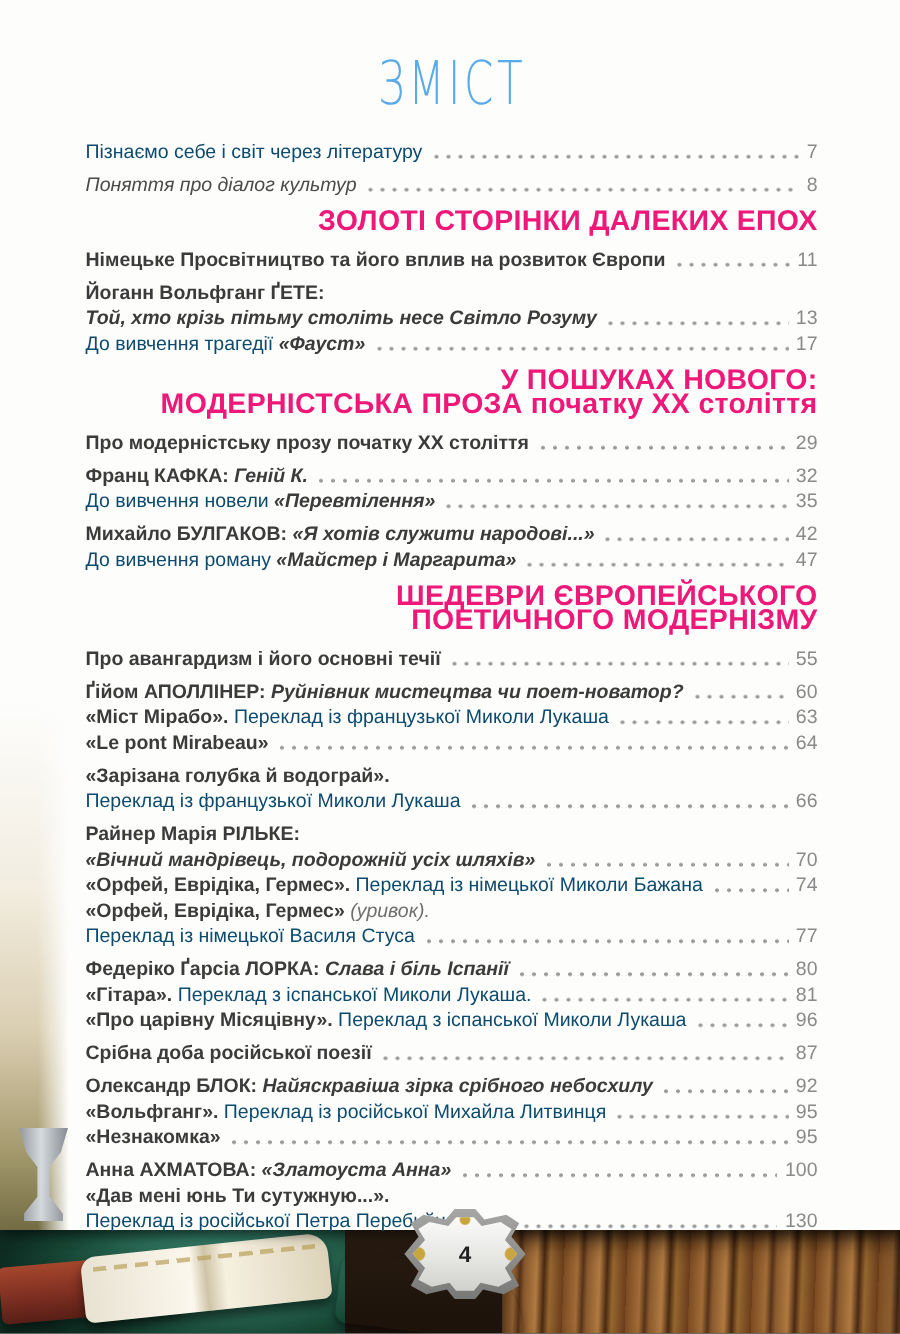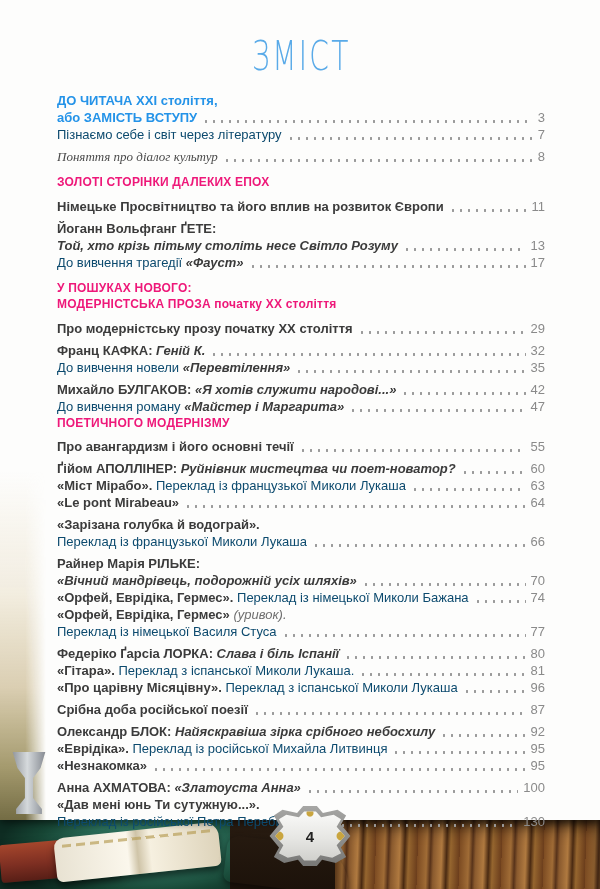--- a/index.html
+++ b/index.html
@@ -44,34 +44,34 @@
          clip-path:polygon(2% 0,98% 0,84% 26%,62% 42%,62% 74%,88% 92%,88% 100%,12% 100%,12% 92%,38% 74%,38% 42%,16% 26%);
          opacity:.95;}
 
   
   .content{position:relative;padding:30px 55px 0 57px;z-index:2;}
   .title-wrap{text-align:center;height:52px;margin-bottom:10px;}
   .page-title{display:inline-block;font-family:"DejaVu Sans",sans-serif;font-weight:200;
          font-size:36px;line-height:48px;color:#59aae8;letter-spacing:3px;
          transform:scale(.78,1.12);transform-origin:center top;}
 
-  .sec-h{color:var(--pink,#ee1879);font-weight:bold;font-size:12px;line-height:16.5px;
-         text-align:left;letter-spacing:.2px;}
+  .sec-h{color:var(--pink,#ee1879);font-weight:bold;font-size:19px;line-height:16.5px;
+         text-align:right;letter-spacing:.2px;}
   .sec-h.first{margin-top:9px;}
   .sec-h.last{margin-bottom:7px;}
 
   .item{margin:0;}
   .item.grp{margin-top:5px;}
   .line{display:flex;align-items:baseline;font-size:13px;line-height:17px;}
   .line span{white-space:pre;}
   .s-blue{color:var(--blue,#2493e8);font-weight:bold;}
   .s-b{color:#3b3b3b;font-weight:bold;}
   .s-bi{color:#3b3b3b;font-weight:bold;font-style:italic;}
   .s-r{color:#0c4a6e;}
-  .s-i{color:#4a4a4a;font-style:italic;font-family:Liberation Serif, serif;}
+  .s-i{color:#4a4a4a;font-style:italic;}
   .s-ri{color:#6e6e6e;font-style:italic;}
   .dots{flex:1;min-width:12px;align-self:flex-end;height:3px;margin:0 5px 3px 5px;
         background-image:radial-gradient(circle,#9a9a9a 1.1px,transparent 1.4px);
         background-size:8px 3px;background-repeat:repeat-x;background-position:left bottom;}
   .pg{color:#8a8a8a;font-weight:normal;}
 
   
   .badge{position:absolute;left:50%;top:804px;transform:translateX(-50%);
          width:86px;height:64px;z-index:5;}
   .badge-outer{position:absolute;inset:0;background:linear-gradient(180deg,#a8a8a6,#767674);
@@ -104,30 +104,20 @@
   </div>
 
   <div class="sheet">
     <div class="content">
       <div class="title-wrap">
         <div class="page-title">ЗМІСТ</div>
       </div>
       <div id="toc">
           <div class="item">
             <div class="line">
-              <span class="s-blue">ДО ЧИТАЧА XXI століття,</span>
-            </div>
-            <div class="line">
-              <span class="s-blue">або ЗАМІСТЬ ВСТУПУ</span>
-              <span class="dots"></span>
-              <span class="pg">3</span>
-            </div>
-          </div>
-          <div class="item">
-            <div class="line">
               <span class="s-r">Пізнаємо себе і світ через літературу</span>
               <span class="dots"></span>
               <span class="pg">7</span>
             </div>
           </div>
           <div class="item grp">
             <div class="line">
               <span class="s-i">Поняття про діалог культур</span>
               <span class="dots"></span>
               <span class="pg">8</span>
@@ -193,20 +183,21 @@
             </div>
           </div>
           <div class="item">
             <div class="line">
               <span class="s-r">До вивчення роману </span>
               <span class="s-bi">«Майстер і Маргарита»</span>
               <span class="dots"></span>
               <span class="pg">47</span>
             </div>
           </div>
+          <div class="sec-h first">ШЕДЕВРИ ЄВРОПЕЙСЬКОГО</div>
           <div class="sec-h last">ПОЕТИЧНОГО МОДЕРНІЗМУ</div>
           <div class="item">
             <div class="line">
               <span class="s-b">Про авангардизм і його основні течії</span>
               <span class="dots"></span>
               <span class="pg">55</span>
             </div>
           </div>
           <div class="item grp">
             <div class="line">
@@ -304,21 +295,21 @@
           <div class="item grp">
             <div class="line">
               <span class="s-b">Олександр БЛОК: </span>
               <span class="s-bi">Найяскравіша зірка срібного небосхилу</span>
               <span class="dots"></span>
               <span class="pg">92</span>
             </div>
           </div>
           <div class="item">
             <div class="line">
-              <span class="s-b">«Еврідіка». </span>
+              <span class="s-b">«Вольфганг». </span>
               <span class="s-r">Переклад із російської Михайла Литвинця</span>
               <span class="dots"></span>
               <span class="pg">95</span>
             </div>
           </div>
           <div class="item">
             <div class="line">
               <span class="s-b">«Незнакомка»</span>
               <span class="dots"></span>
               <span class="pg">95</span>

